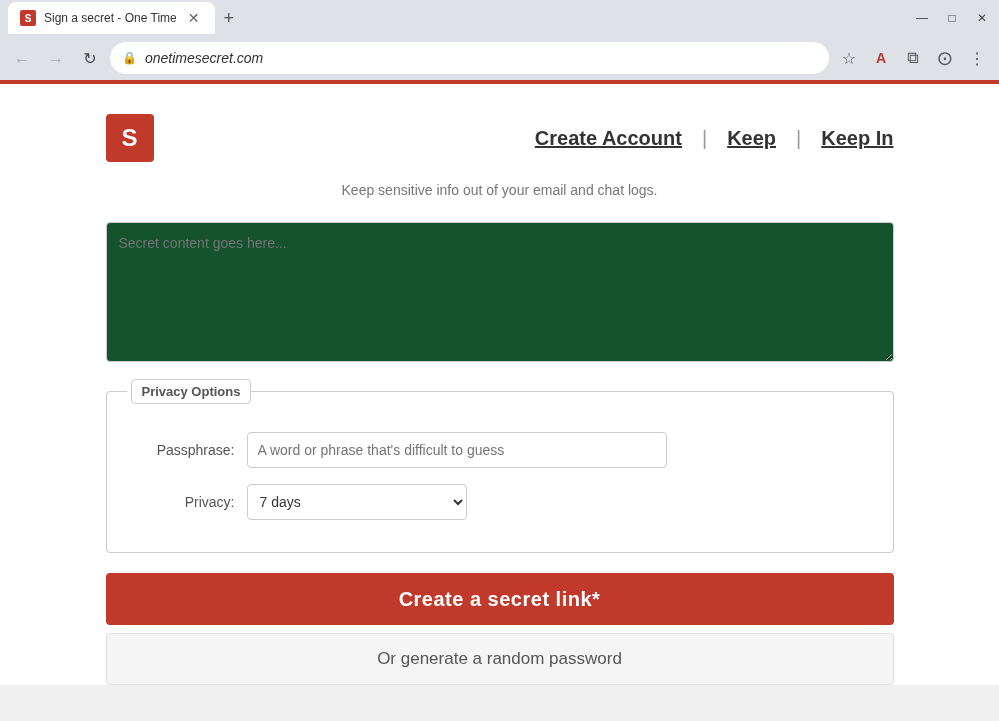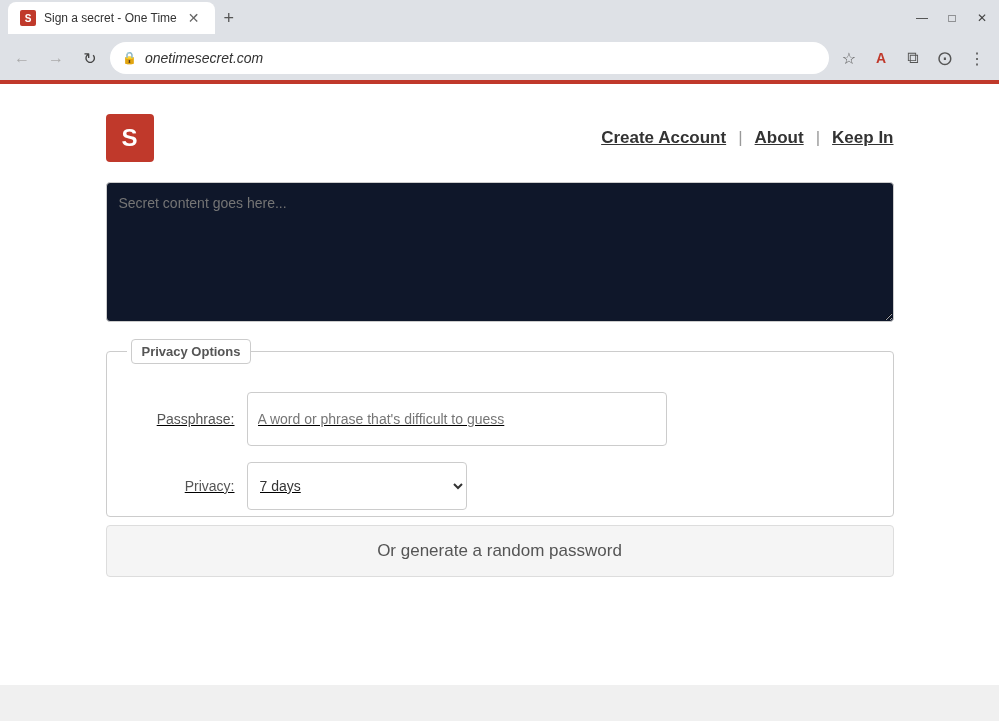--- a/index.html
+++ b/index.html
@@ -195,22 +195,22 @@
       align-items: center;
       justify-content: center;
       color: white;
       font-size: 24px;
       font-weight: bold;
     }
 
     .site-nav {
       display: flex;
       align-items: center;
-      gap: 8px;
-      font-size: 17px;
+      gap: 16px;
+      font-size: 20px;
     }
 
     .site-nav a {
       color: #333;
       text-decoration: underline;
       cursor: pointer;
       font-weight: bold;
     }
 
     .site-nav .separator {
@@ -236,76 +236,75 @@
 
     
     .secret-textarea {
       width: 100%;
       min-height: 140px;
       border: 1px solid #ccc;
       border-radius: 4px;
       padding: 12px;
       font-size: 14px;
       color: #999;
-      background: #0f172a;
+      background: #14532d;
       resize: vertical;
       outline: none;
       font-family: Arial, Helvetica, sans-serif;
     }
 
     
     .privacy-fieldset {
       border: 1px solid #ccc;
       border-radius: 4px;
       margin-top: 16px;
-      padding: 16px 20px 6px;
+      padding: 16px 20px 32px;
     }
 
     .privacy-legend {
       font-size: 13px;
       font-weight: bold;
       color: #555;
       padding: 4px 10px;
       border: 1px solid #ccc;
       border-radius: 4px;
       background: white;
       margin-left: 4px;
     }
 
     .form-row {
       display: flex;
       align-items: center;
       margin-top: 16px;
-      text-decoration: underline;
     }
 
     .form-label {
       width: 120px;
       text-align: right;
       font-size: 14px;
       color: #555;
       padding-right: 12px;
     }
 
     .form-input {
       flex: 1;
       max-width: 420px;
-      height: 54px;
+      height: 36px;
       border: 1px solid #ccc;
       border-radius: 4px;
       padding: 0 10px;
       font-size: 14px;
       color: #1d4ed8;
       background: white;
       outline: none;
     }
 
     .form-select {
       width: 220px;
-      height: 48px;
+      height: 36px;
       border: 1px solid #ccc;
       border-radius: 4px;
       padding: 0 8px;
       font-size: 14px;
       color: #333;
       background: white;
       outline: none;
       cursor: pointer;
       appearance: auto;
     }
@@ -391,27 +390,28 @@
 <div class="page-content">
   <div class="page-inner">
     
     <div class="site-header">
       <div class="site-logo">
         <span>S</span>
       </div>
       <nav class="site-nav">
         <a>Create Account</a>
         <span class="separator">|</span>
-        <a>About</a>
+        <a>Keep</a>
         <span class="separator">|</span>
         <a>Keep In</a>
       </nav>
     </div>
 
     
+    <p class="sub-heading">Keep sensitive info out of your email and chat logs.</p>
 
     
     <textarea class="secret-textarea" placeholder="Secret content goes here..." style=""></textarea>
 
     
     <fieldset class="privacy-fieldset">
       <legend>
         <span class="privacy-legend">Privacy Options</span>
       </legend>
 
@@ -426,17 +426,18 @@
           <option value="3600">1 hour</option>
           <option value="86400">1 day</option>
           <option value="604800" selected="">7 days</option>
           <option value="1209600">14 days</option>
           <option value="2592000">30 days</option>
         </select>
       </div>
     </fieldset>
 
     
+    <button class="create-btn">Create a secret link*</button>
 
     
     <button class="random-password-btn">Or generate a random password</button>
   </div>
 </div>
 
 </body></html>

